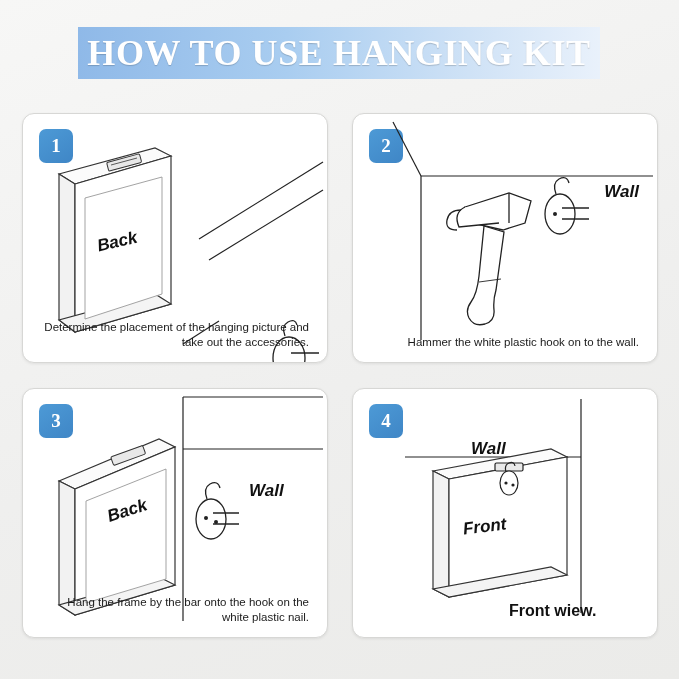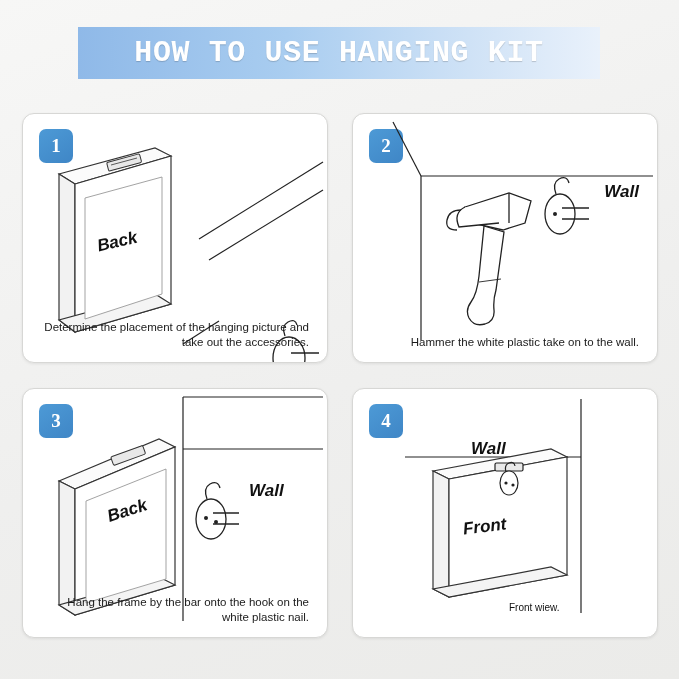--- a/index.html
+++ b/index.html
@@ -27,23 +27,23 @@
     left: 78px;
     top: 27px;
     width: 522px;
     height: 52px;
     background: linear-gradient(90deg, #8fb9e8 0%, #a9cdf0 40%, #cfe2f6 75%, #e9f1fb 100%);
     display: flex;
     align-items: center;
     justify-content: center;
   }
   .title-text {
-    font-family: Liberation Mono, monospace;
-    font-weight: bold;
-    font-size: 30px;
+    font-family: Liberation Serif, serif;
+    font-weight: bold;
+    font-size: 36px;
     letter-spacing: 0.6px;
     color: #ffffff;
     text-shadow: 0 1px 1px rgba(0,0,0,0.18);
     white-space: nowrap;
   }
 
   
   .panel {
     position: absolute;
     background: #ffffff;
@@ -103,22 +103,23 @@
   .face-label {
     position: absolute;
     font-size: 17px;
     font-weight: bold;
     font-style: italic;
     color: #111;
     font-family: "Liberation Sans", sans-serif;
   }
   .front-view-label {
     position: absolute;
-    font-size: 10px;
+    font-size: 16px;
     color: #111;
+    font-weight: bold;
   }
 </style>
 </head>
 <body>
 
 <div id="page">
 
   <div class="title-bar">
     <div class="title-text">HOW TO USE HANGING KIT</div>
   </div>
@@ -188,21 +189,21 @@
           <path d="M108 96 q-12 0 -14 10 q-2 10 10 10" fill="none"></path>
 
           <path d="M131 112 l-5 50 q-2 18 -8 26 q-6 8 -2 16 q5 9 16 6 q10 -3 9 -14 q-1 -10 2 -20 l8 -58 z" fill="#ffffff"></path>
           <path d="M126 168 l22 -3" stroke-width="0.9"></path>
         </g>
       </svg>
     </div>
 
     <div class="wall-label" style="right:18px; top:68px;">Wall</div>
 
-    <div class="caption">Hammer the white plastic take on to the wall.</div>
+    <div class="caption">Hammer the white plastic hook on to the wall.</div>
   </div>
 
   <div class="panel" id="panel3">
     <div class="step-badge">3</div>
 
     <div class="art">
       <svg width="304" height="248" viewBox="0 0 304 248" fill="none" stroke="#222" stroke-width="1.2">
 
         <line x1="160" y1="8" x2="160" y2="232"></line>
         <line x1="160" y1="8" x2="300" y2="8"></line>

